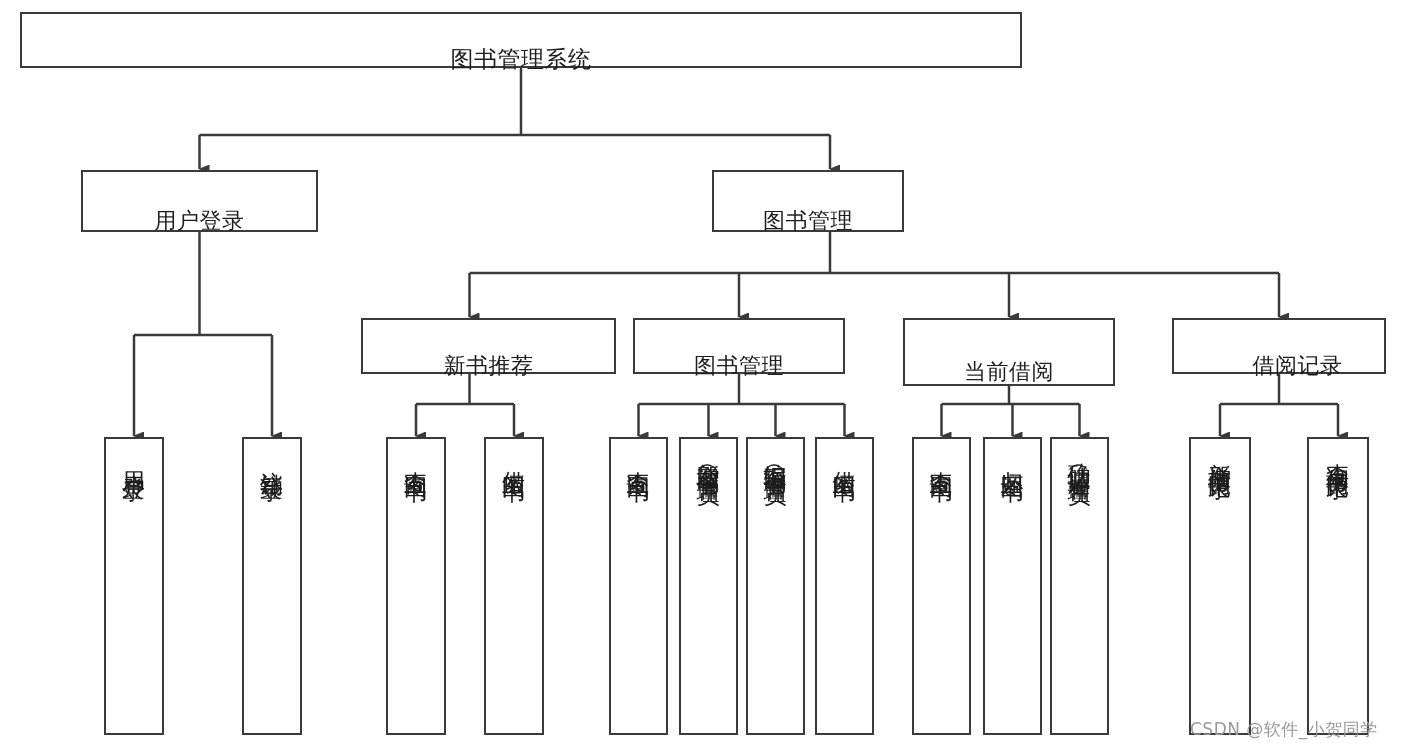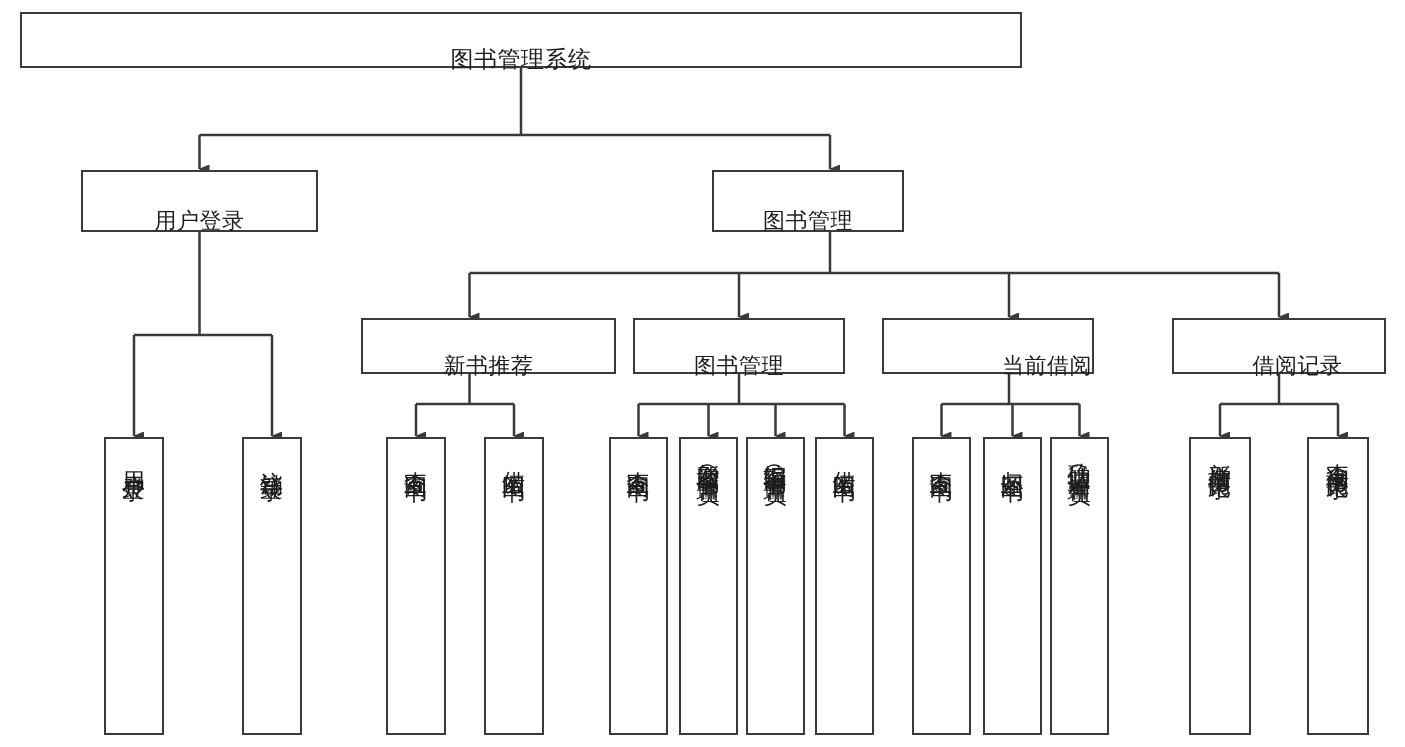--- a/index.html
+++ b/index.html
@@ -129,21 +129,21 @@
       </div>
       <div class="node horiz" style="left: 712px; top: 170px; width: 192px; height: 62px;">
         <span class="label">图书管理</span>
       </div>
       <div class="node horiz" style="left: 361px; top: 318px; width: 255px; height: 56px;">
         <span class="label">新书推荐</span>
       </div>
       <div class="node horiz" style="left: 633px; top: 318px; width: 212px; height: 56px;">
         <span class="label">图书管理</span>
       </div>
-      <div class="node horiz" style="left: 882px; top: 318px; width: 212px; height: 56px; justify-content: flex-end;">
+      <div class="node horiz" style="left: 903px; top: 318px; width: 212px; height: 68px;">
         <span class="label">当前借阅</span>
       </div>
       <div class="node horiz" style="left: 1172px; top: 318px; width: 214px; height: 56px; padding-left: 37px;">
         <span class="label">借阅记录</span>
       </div>
       <div class="node vert" style="left: 104px; top: 437px; width: 60px; height: 298px;">
         <span class="label">用户登录</span>
       </div>
       <div class="node vert" style="left: 242px; top: 437px; width: 60px; height: 298px;">
         <span class="label">注销登录</span>
@@ -175,13 +175,14 @@
       <div class="node vert tall-start" style="left: 1050px; top: 437px; width: 59px; height: 298px;">
         <span class="label">确认归还（管理员）</span>
       </div>
       <div class="node vert tall-start" style="left: 1189px; top: 437px; width: 62px; height: 298px;">
         <span class="label">新增借阅记录</span>
       </div>
       <div class="node vert tall-start" style="left: 1307px; top: 437px; width: 62px; height: 298px;">
         <span class="label">查询借阅记录</span>
       </div>
     </div>
+  <div class="watermark" style="left: 1190px; top: 718px;">CSDN @软件_小贺同学</div>
 </div>
 
 </body></html>

